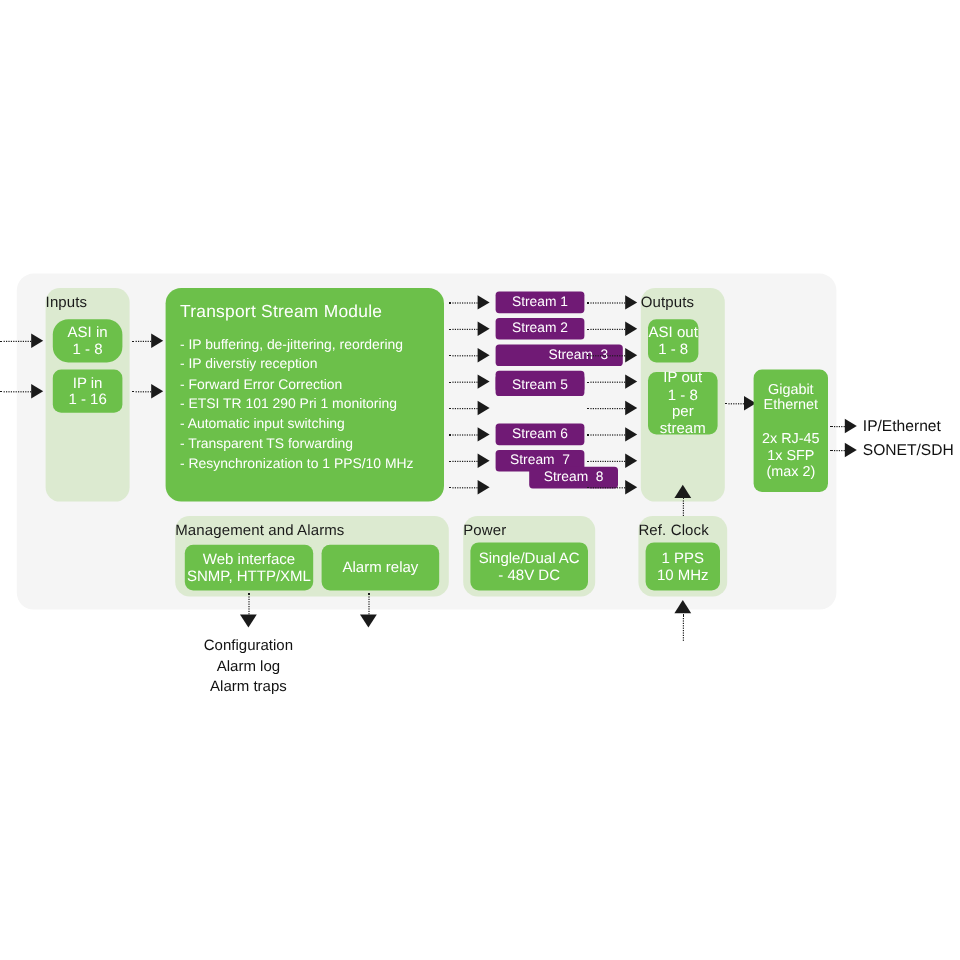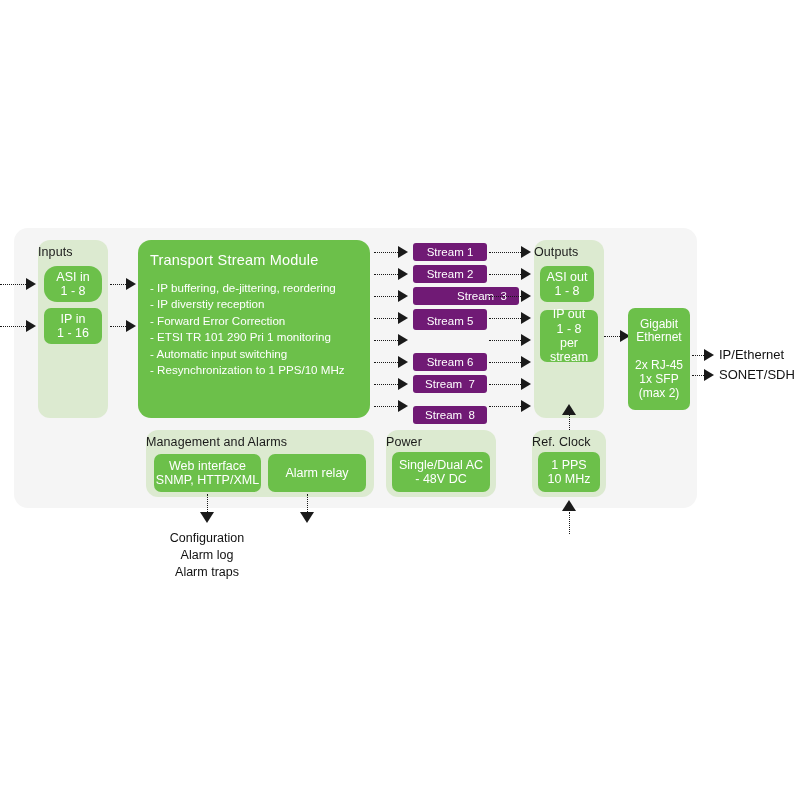--- a/index.html
+++ b/index.html
@@ -154,20 +154,21 @@
   <div class="ahead right" style="left:126px;top:320px;"></div>
 
   <div class="tsm">
     <div class="tsm-title">Transport Stream Module</div>
     <div class="tsm-list">
       <div>- IP buffering, de-jittering, reordering</div>
       <div>- IP diverstiy reception</div>
       <div>- Forward Error Correction</div>
       <div>- ETSI TR 101 290 Pri 1 monitoring</div>
       <div>- Automatic input switching</div>
+      <div>- Transparent TS forwarding</div>
       <div>- Resynchronization to 1 PPS/10 MHz</div>
     </div>
   </div>
 
   <div class="dline" style="left:374px;top:252px;width:26px;"></div>
   <div class="ahead right" style="left:398px;top:246px;"></div>
   <div class="dline" style="left:374px;top:274px;width:26px;"></div>
   <div class="ahead right" style="left:398px;top:268px;"></div>
   <div class="dline" style="left:374px;top:296px;width:26px;"></div>
   <div class="ahead right" style="left:398px;top:290px;"></div>
@@ -182,21 +183,21 @@
   <div class="dline" style="left:374px;top:406px;width:26px;"></div>
   <div class="ahead right" style="left:398px;top:400px;"></div>
 
   <div class="stream" style="top:243px;">Stream 1</div>
   <div class="stream" style="top:265px;">Stream 2</div>
   <div class="stream" style="top:287px;padding-left:32px;">Stream  3</div>
   <div class="stream" style="top:309px;">Stream 4</div>
   <div class="stream" style="top:312px;">Stream 5</div>
   <div class="stream" style="top:353px;">Stream 6</div>
   <div class="stream" style="top:375px;">Stream  7</div>
-  <div class="stream" style="top:406px;">Stream  8</div>
+  <div class="stream" style="top:389px;margin-left:28px;">Stream  8</div>
 
   <div class="dline" style="left:489px;top:252px;width:34px;"></div>
   <div class="ahead right" style="left:521px;top:246px;"></div>
   <div class="dline" style="left:489px;top:274px;width:34px;"></div>
   <div class="ahead right" style="left:521px;top:268px;"></div>
   <div class="dline" style="left:489px;top:296px;width:34px;"></div>
   <div class="ahead right" style="left:521px;top:290px;"></div>
   <div class="dline" style="left:489px;top:318px;width:34px;"></div>
   <div class="ahead right" style="left:521px;top:312px;"></div>
   <div class="dline" style="left:489px;top:340px;width:34px;"></div>
@@ -204,21 +205,21 @@
   <div class="dline" style="left:489px;top:362px;width:34px;"></div>
   <div class="ahead right" style="left:521px;top:356px;"></div>
   <div class="dline" style="left:489px;top:384px;width:34px;"></div>
   <div class="ahead right" style="left:521px;top:378px;"></div>
   <div class="dline" style="left:489px;top:406px;width:34px;"></div>
   <div class="ahead right" style="left:521px;top:400px;"></div>
 
   <div class="group" style="left:534px;top:240px;width:70px;height:178px;">
     <div class="group-title">Outputs</div>
   </div>
-  <div class="gbox" style="left:540px;top:266px;width:54px;height:36px;">
+  <div class="gbox" style="left:540px;top:266px;width:42px;height:36px;">
     <div>
       <span class="l">ASI out</span>
       <span class="l">1 - 8</span>
     </div>
   </div>
   <div class="gbox" style="left:540px;top:310px;width:58px;height:52px;">
     <div>
       <span class="l">IP out</span>
       <span class="l">1 - 8</span>
       <span class="l">per stream</span>

